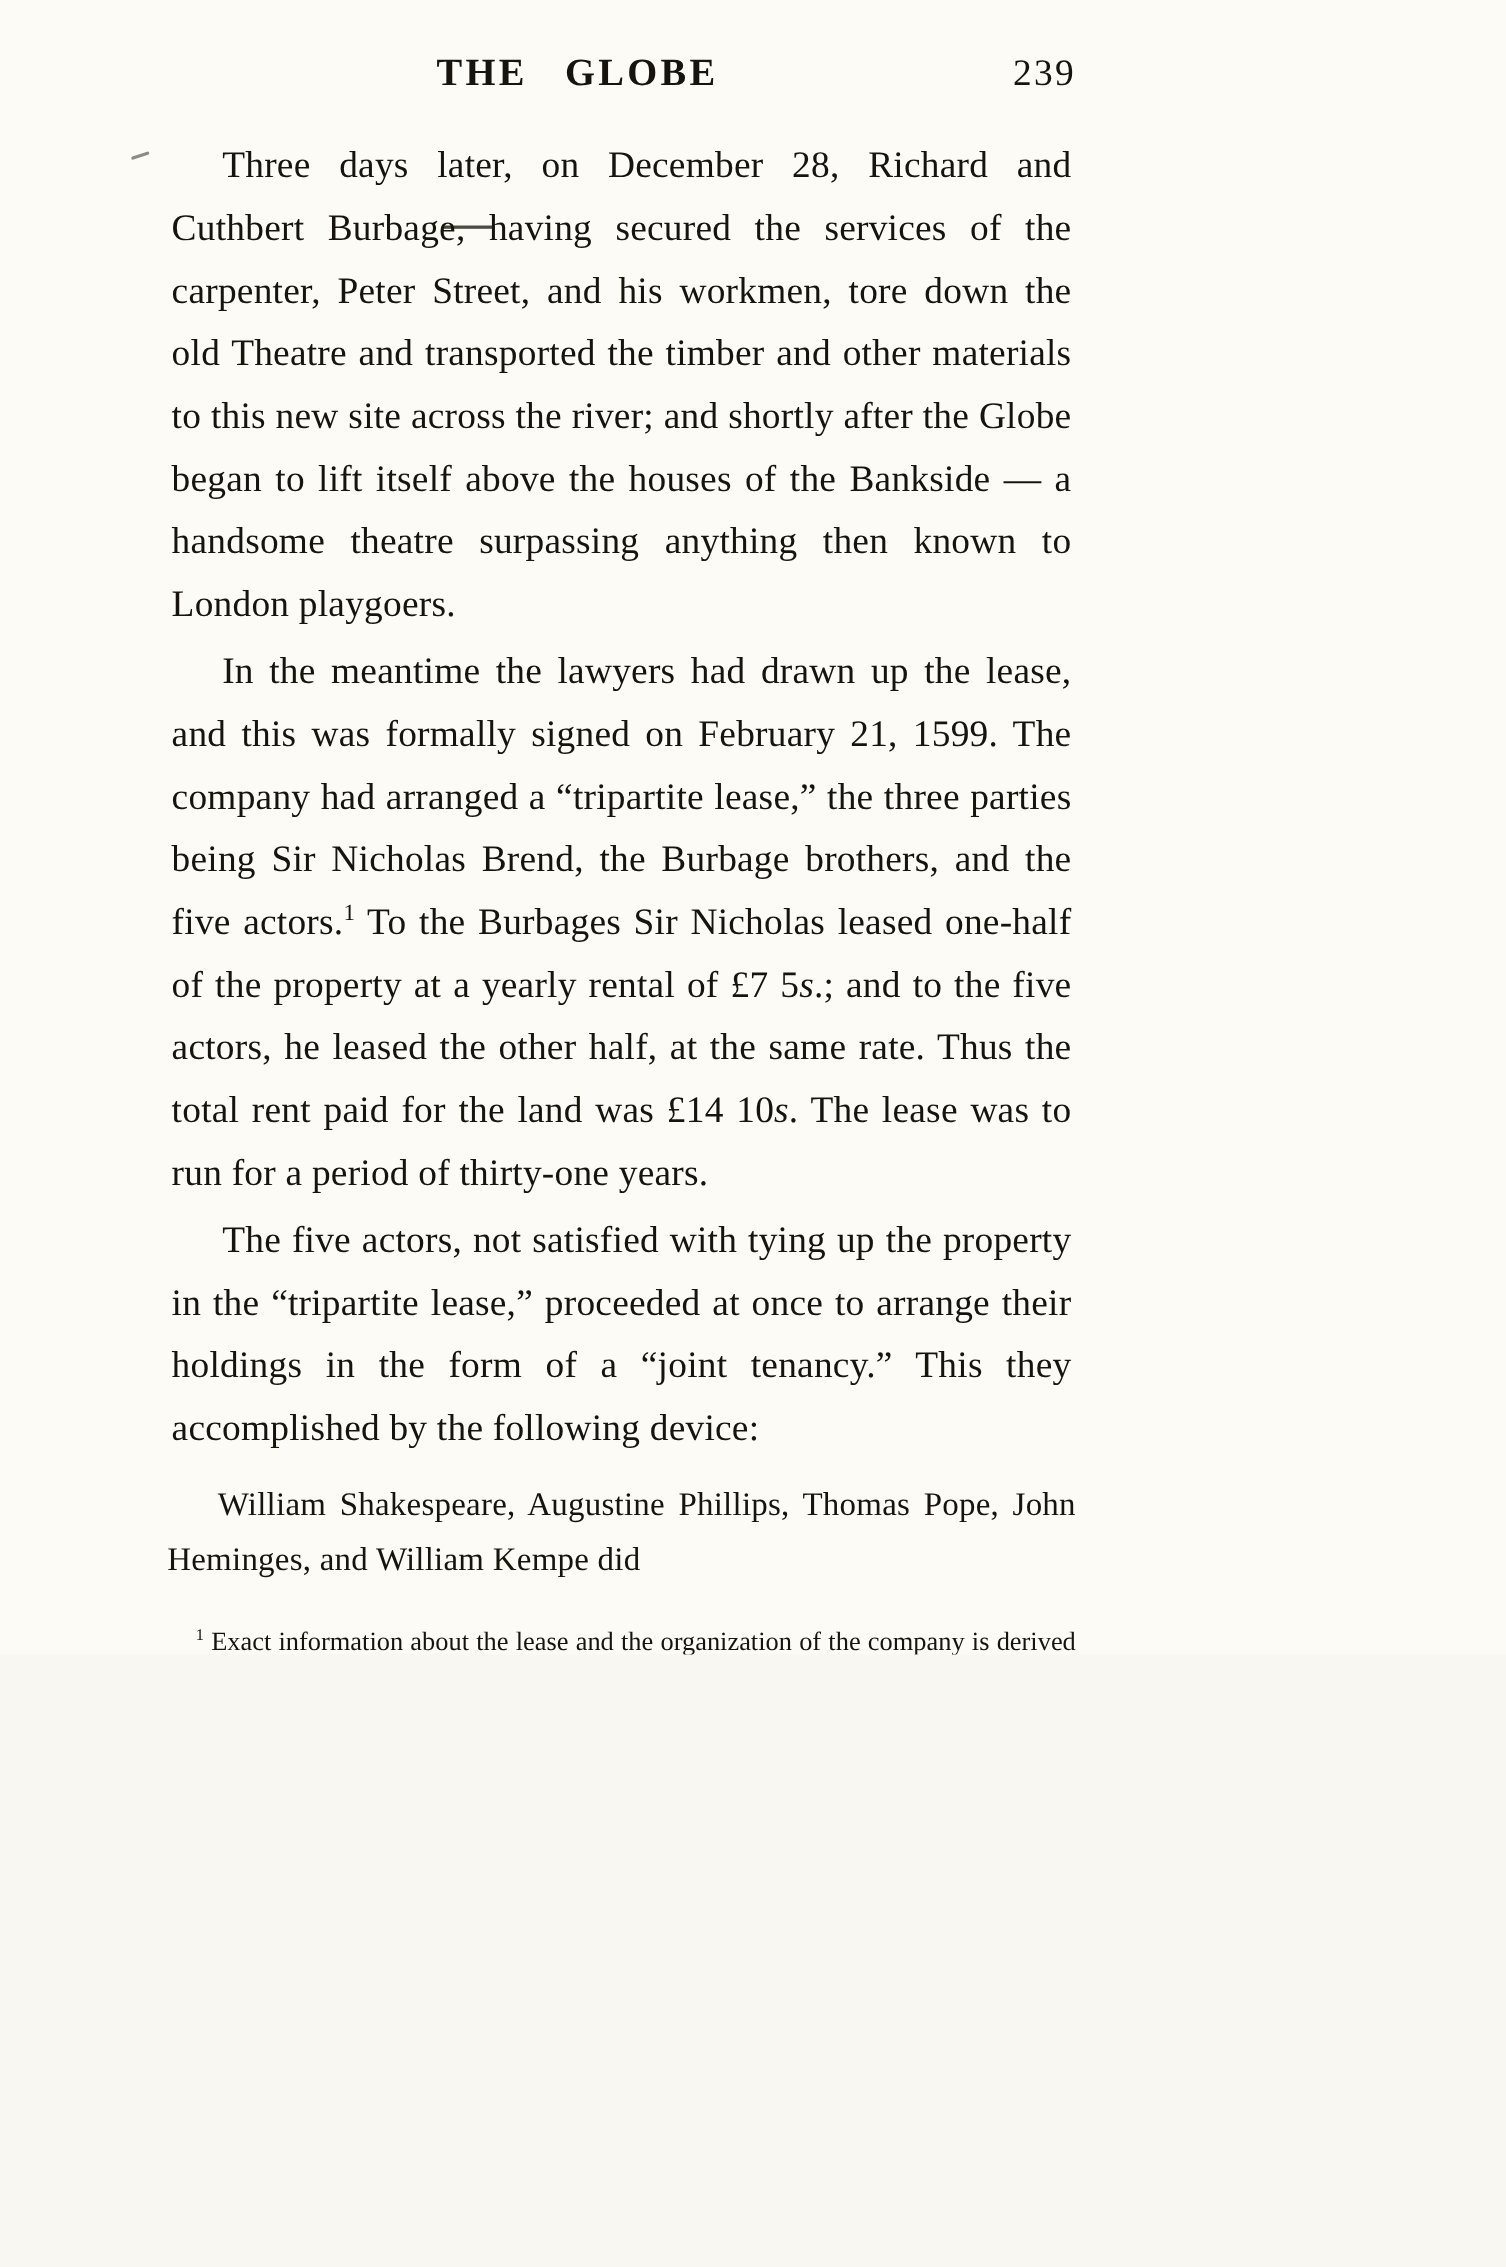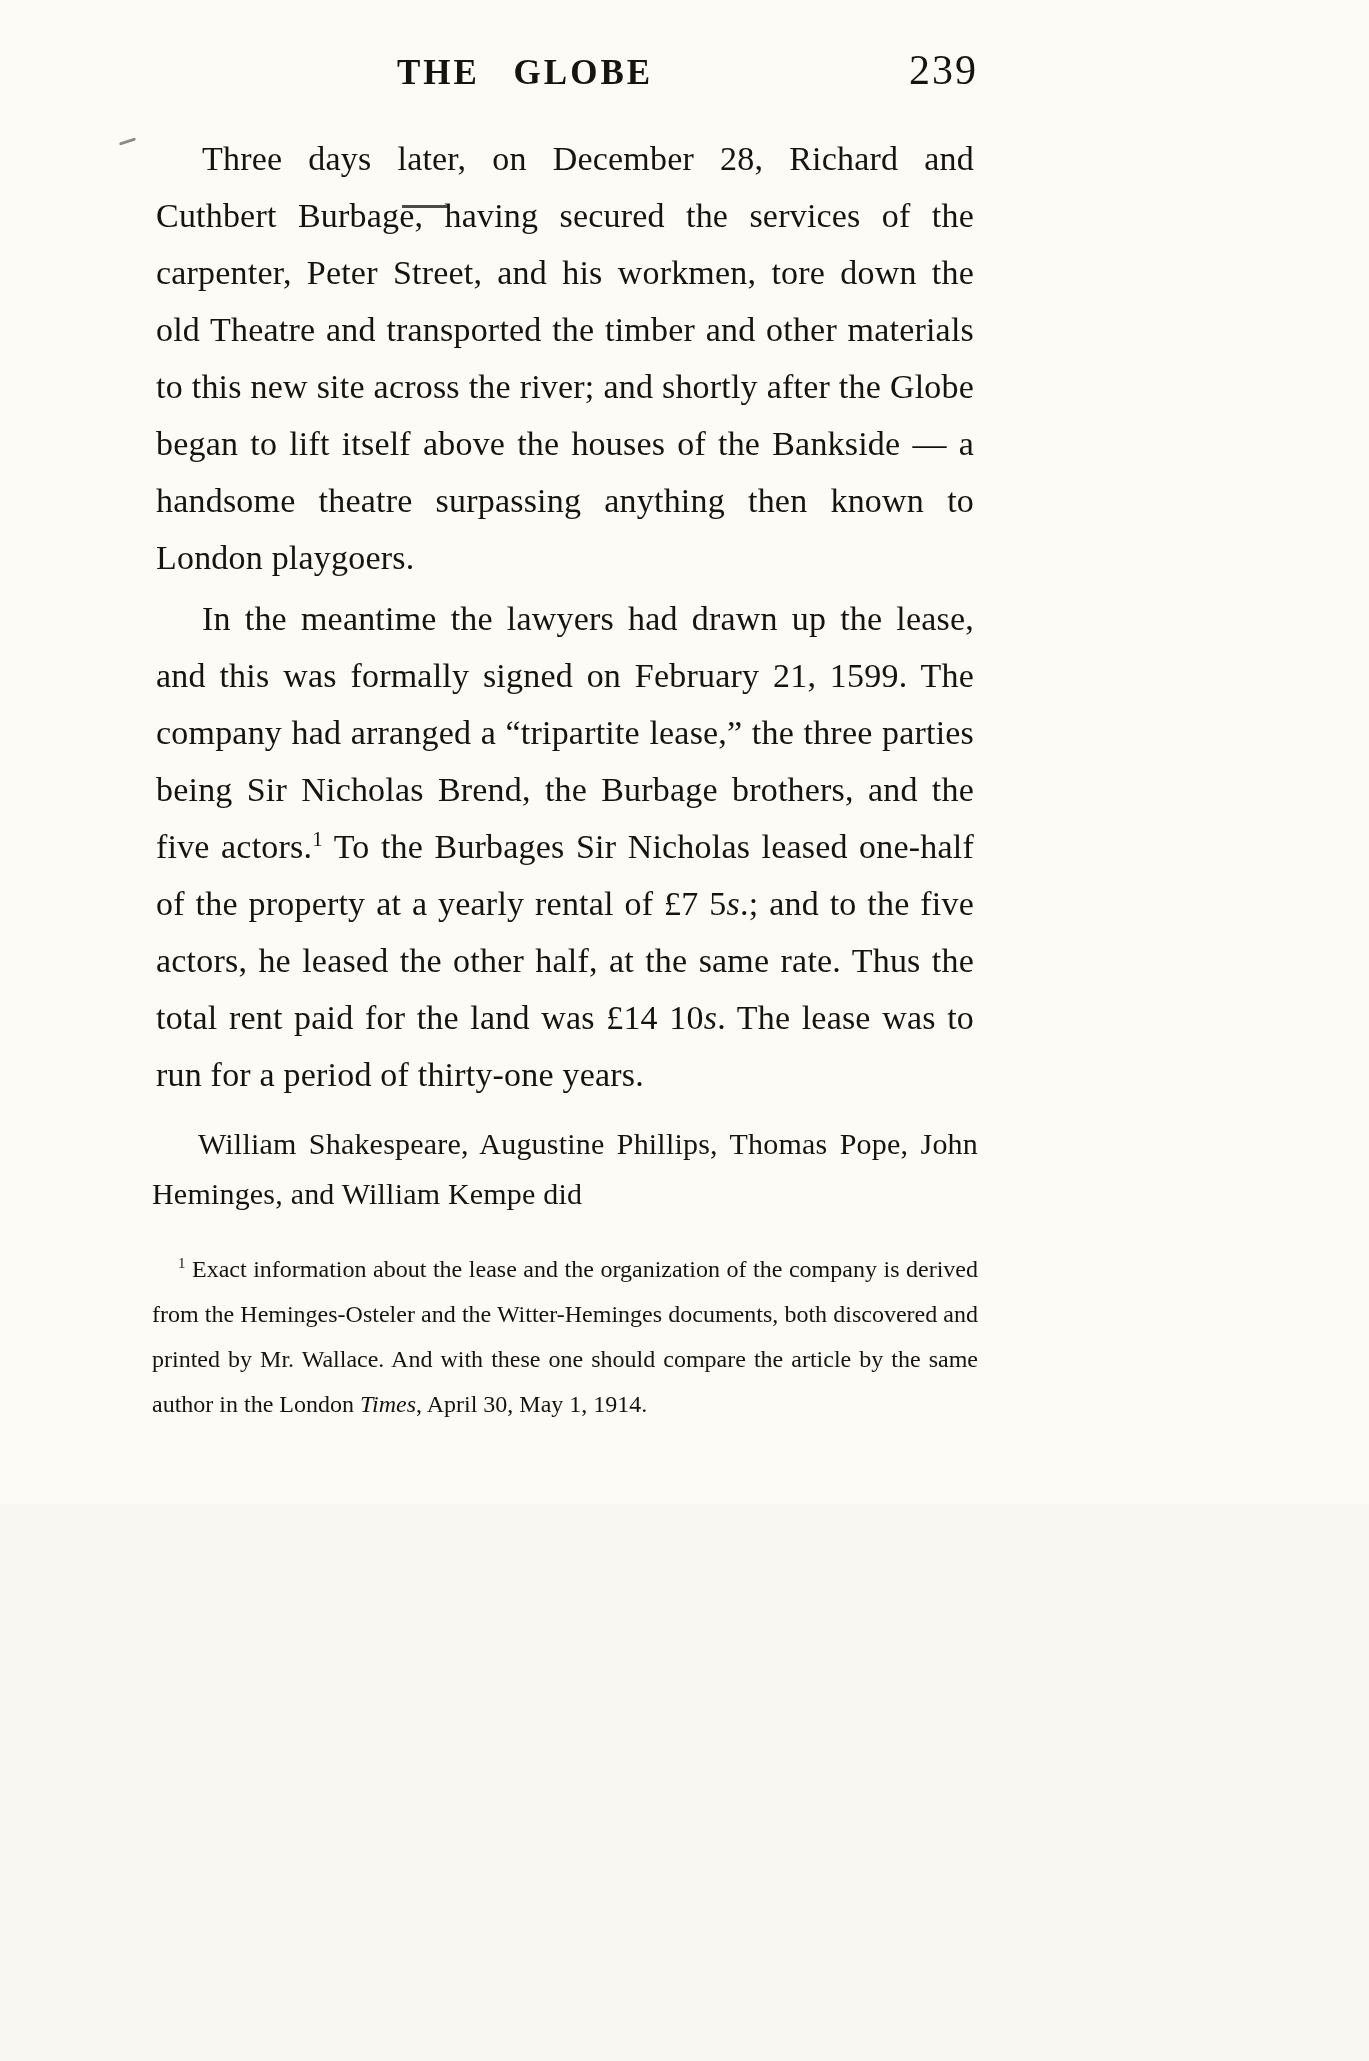--- a/index.html
+++ b/index.html
@@ -31,21 +31,21 @@
     grid-column: 2;
     font-weight: bold;
     font-size: 35px;
     letter-spacing: 3px;
     word-spacing: 22px;
     transform: translateX(-40px);
   }
   .running-header .pagenum {
     grid-column: 3;
     justify-self: end;
-    font-size: 42px;
+    font-size: 34px;
     letter-spacing: 2px;
     margin-left: 36px;
   }
   .para {
     margin: 4px;
     font-size: 34px;
     line-height: 57px;
     text-align: justify;
     text-indent: 46px;
     letter-spacing: 0.2px;
@@ -100,20 +100,21 @@
     <div class="running-header">
       <span class="title">THE GLOBE</span>
       <span class="pagenum">239</span>
     </div>
 
     <main>
       <p class="para"><span>Three days later, on December 28, Richard and Cuthbert Burbage, having secured the services of the carpenter, Peter Street, and his workmen, tore down the old Theatre and transported the timber and other materials to this new site across the river; and shortly after the Globe began to lift itself above the houses of the Bankside — a handsome theatre surpassing anything then known to London playgoers.</span></p>
 
       <p class="para"><span>In the meantime the lawyers had drawn up the lease, and this was formally signed on February 21, 1599. The company had arranged a “tripartite lease,” the three parties being Sir Nicholas Brend, the Burbage brothers, and the five actors.</span><sup>1</sup><span> To the Burbages Sir Nicholas leased one-half of the property at a yearly rental of £7 5</span><i>s</i><span>.; and to the five actors, he leased the other half, at the same rate. Thus the total rent paid for the land was £14 10</span><i>s</i><span>. The lease was to run for a period of thirty-one years.</span></p>
 
+      <p class="para"><span>The five actors, not satisfied with tying up the property in the “tripartite lease,” proceeded at once to arrange their holdings in the form of a “joint tenancy.” This they accomplished by the following device:</span></p>
 
       <p class="quote"><span>William Shakespeare, Augustine Phillips, Thomas Pope, John Heminges, and William Kempe did</span></p>
 
       <p class="footnote"><sup>1</sup><span> Exact information about the lease and the organization of the company is derived from the Heminges-Osteler and the Witter-Heminges documents, both discovered and printed by Mr. Wallace. And with these one should compare the article by the same author in the London </span><i>Times</i><span>, April 30, May 1, 1914.</span></p>
     </main>
 
   </div>
 </div>
 
 </body></html>

